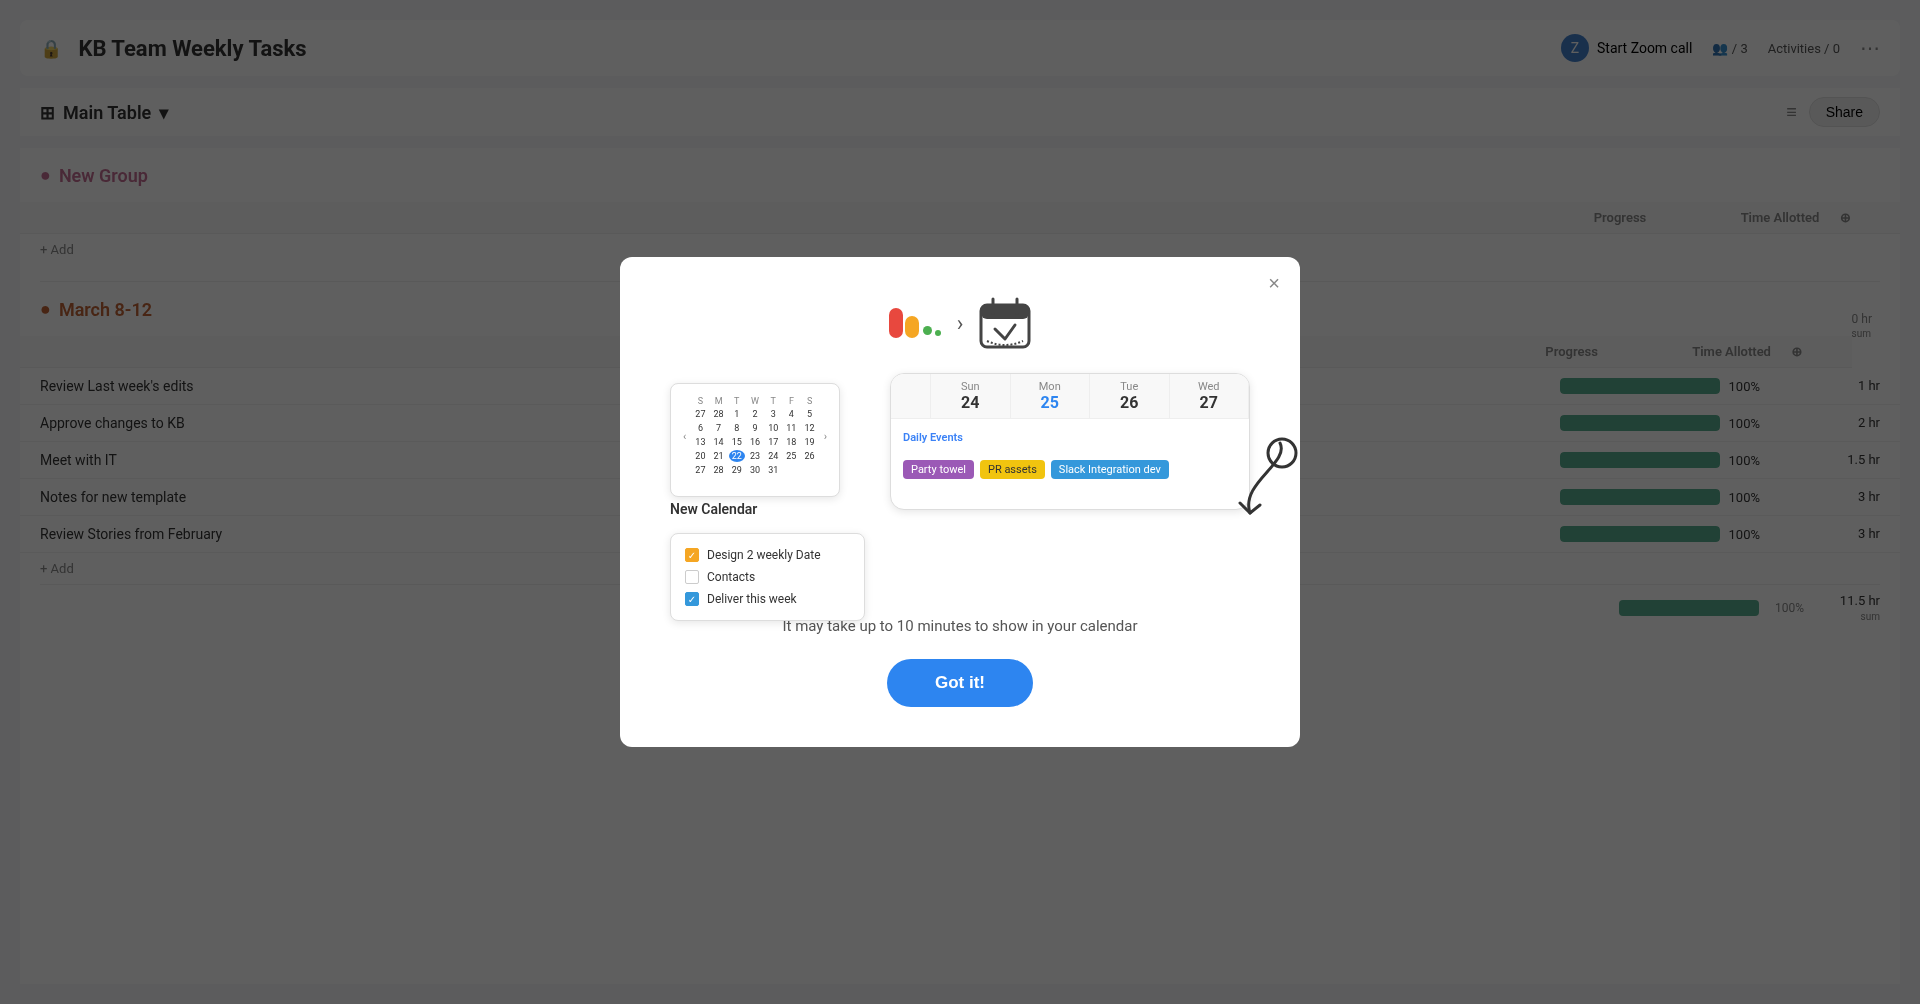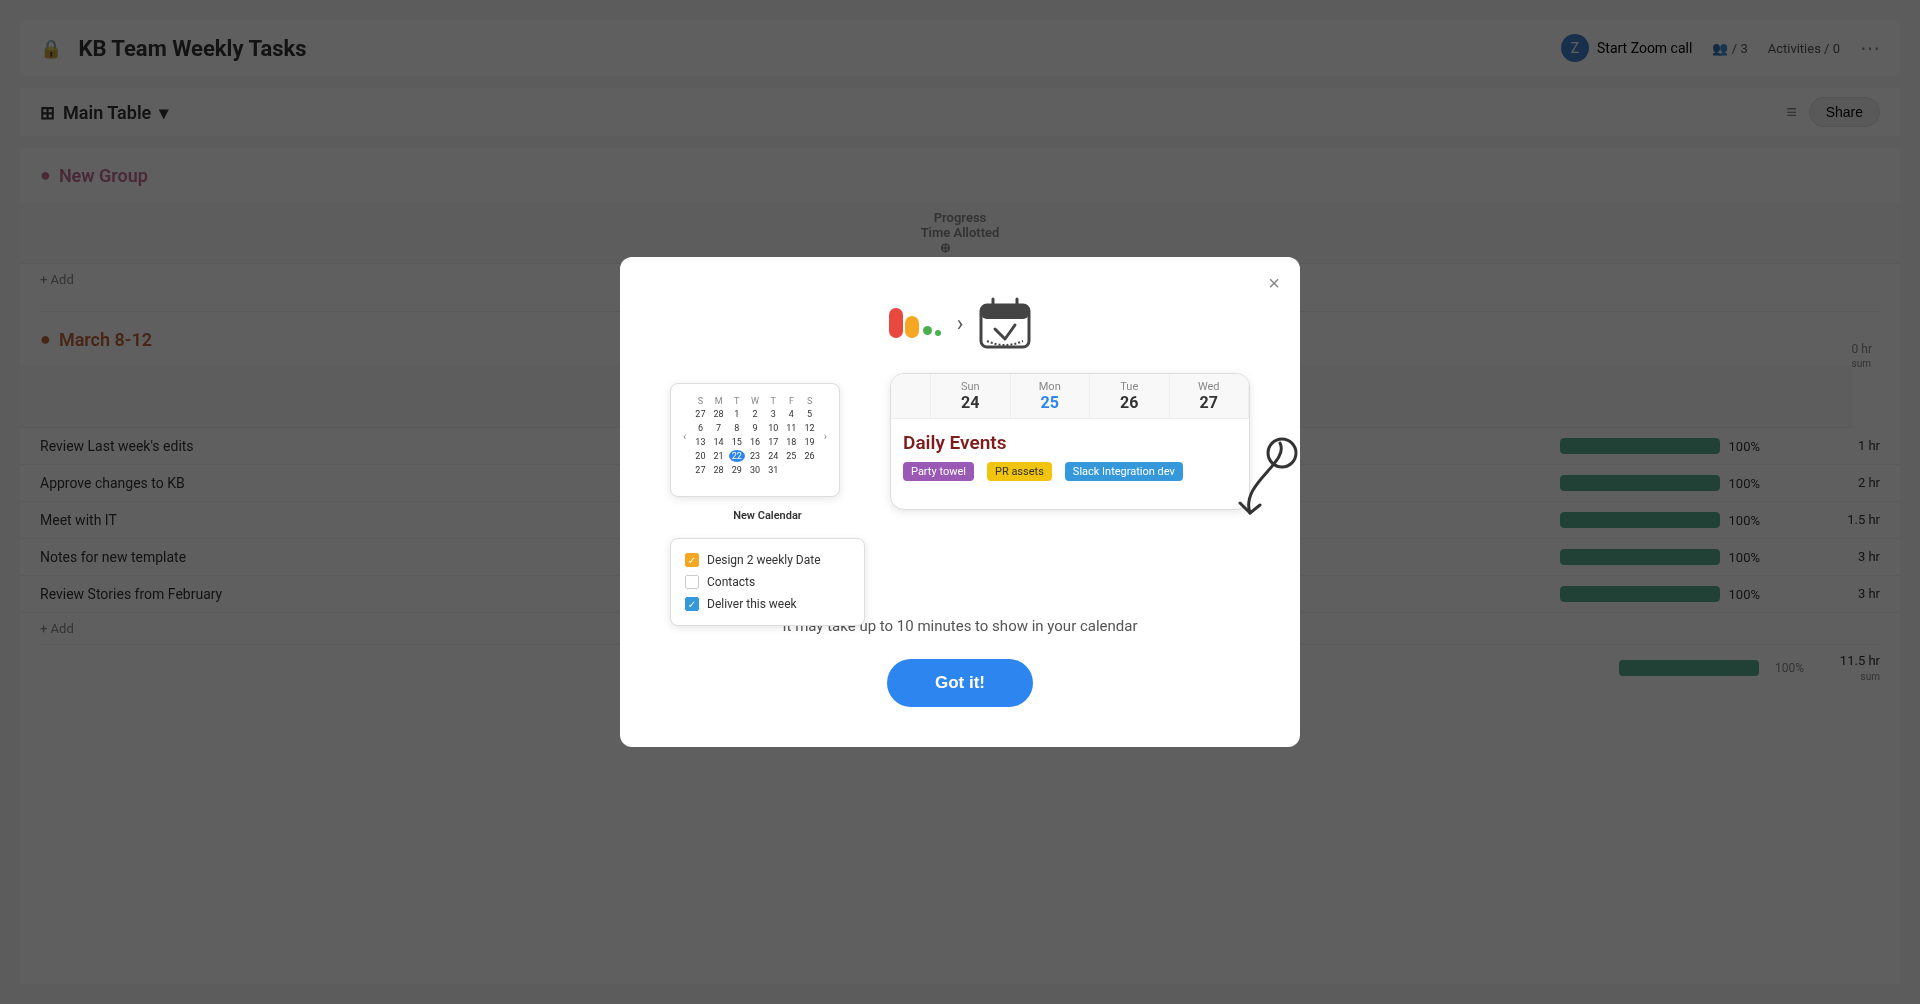--- a/index.html
+++ b/index.html
@@ -100,28 +100,26 @@
       padding: 16px 20px;
       font-size: 18px;
       font-weight: 600;
     }
 
     .group-header.pink { color: #e0649a; }
     .group-header.orange { color: #e05c1a; }
 
     .table-header {
       display: flex;
-      align-items: center;
       padding: 8px 20px;
       background: #f8f8f8;
       border-bottom: 1px solid #eee;
       font-size: 13px;
       color: #888;
       font-weight: 600;
-      flex-direction: column;
     }
 
     .col-task { flex: 1; }
     .col-progress { width: 200px; text-align: center; }
     .col-time { width: 120px; text-align: center; }
     .col-add { width: 40px; }
 
     .task-row {
       display: flex;
       padding: 10px 20px;
@@ -577,21 +575,21 @@
               <div class="mini-cal-day">26</div>
               <div class="mini-cal-day">27</div>
               <div class="mini-cal-day">28</div>
               <div class="mini-cal-day">29</div>
               <div class="mini-cal-day">30</div>
               <div class="mini-cal-day">31</div>
             </div>
             <span style="font-size:11px;color:#888;">›</span>
           </div>
         </div>
-        <div style="text-align:center;font-size:11px;font-weight:600;color:#333;margin-top:12px;">New Calendar</div>
+        <div style="font-size:14px;font-weight:600;color:#333;margin-top:4px;">New Calendar</div>
 
         <div style="border:1px solid #ddd;border-radius:8px;background:#fff;padding:10px 14px;width:195px;box-shadow:0 2px 8px rgba(0,0,0,0.1);margin-top:16px;">
           <div class="checklist-item">
             <div class="checkbox checked">
                 <span class="checkmark">✓</span>
               </div>
             <span>Design 2 weekly Date</span>
           </div>
           <div class="checklist-item">
             <div class="checkbox"></div>
@@ -621,22 +619,22 @@
             <div class="week-day-header">
               <div>Tue</div>
               <div class="week-day-number">26</div>
             </div>
             <div class="week-day-header">
               <div>Wed</div>
               <div class="week-day-number">27</div>
             </div>
           </div>
           <div style="padding:12px;min-height:90px;position:relative;">
-            <div style="font-size:19px;font-weight:600;color:#7f1d1d;margin-bottom:8px;">Daily Events</div>
-            <div style="display:flex;gap:13px;flex-wrap:wrap;">
+            <div style="font-size:11px;font-weight:600;color:#3b82f6;margin-bottom:16px;">Daily Events</div>
+            <div style="display:flex;gap:6px;flex-wrap:wrap;">
               <div style="background:#9b59b6;color:#fff;border-radius:4px;padding:3px 8px;font-size:11px;">
                 <span>Party towel</span>
               </div>
               <div style="background:#f1c40f;color:#333;border-radius:4px;padding:3px 8px;font-size:11px;">
                 <span>PR assets</span>
               </div>
               <div style="background:#3498db;color:#fff;border-radius:4px;padding:3px 8px;font-size:11px;">
                 <span>Slack Integration dev</span>
               </div>
             </div>

